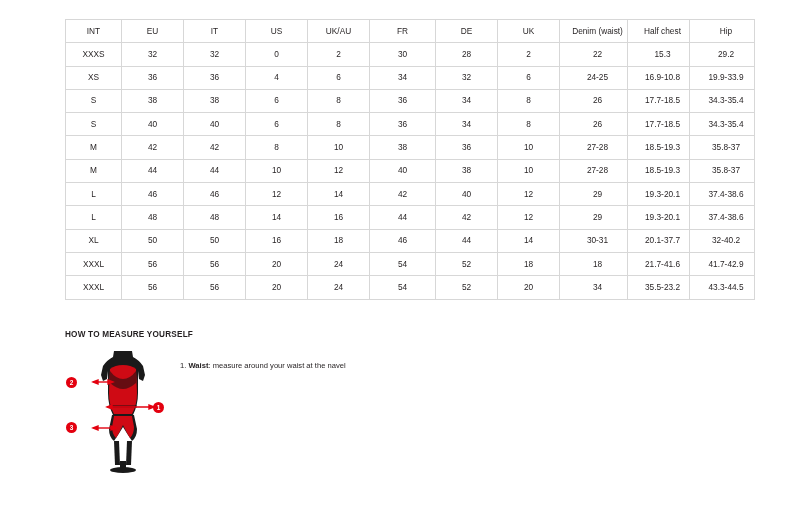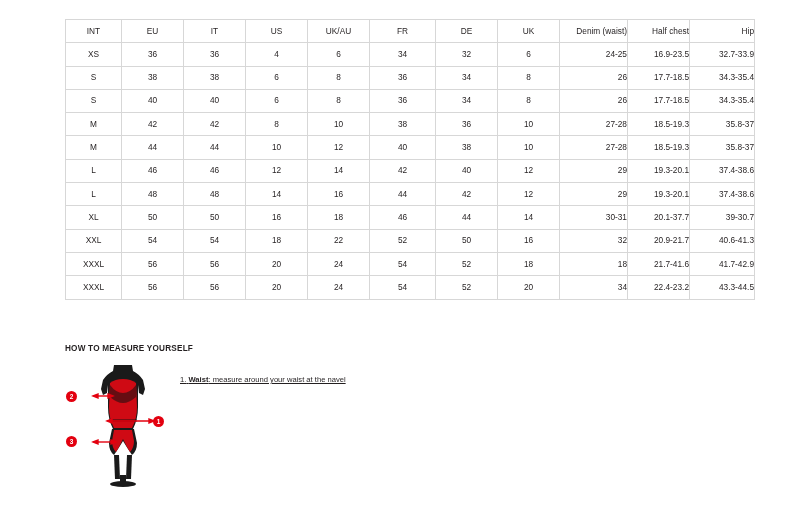--- a/index.html
+++ b/index.html
@@ -56,29 +56,29 @@
   .size-table col.c4 { width: 62px; }
   .size-table col.c5 { width: 66px; }
   .size-table col.c6 { width: 62px; }
   .size-table col.c7 { width: 62px; }
   .size-table col.c8 { width: 68px; }
   .size-table col.c9 { width: 62px; }
   .size-table col.c10 { width: 65px; }
 
   .size-table td.left-cell,
   .size-table th.left-cell {
-    text-align: right;
+    text-align: center;
     padding-left: 8px;
   }
 
   
   .measure-section {
     position: absolute;
     left: 65px;
-    top: 344px;
+    top: 330px;
     width: 680px;
   }
   .measure-title {
     font-size: 8.2px;
     font-weight: bold;
     letter-spacing: 0.2px;
     color: #231f20;
     margin: 0 0 10px 0;
   }
   .measure-body {
@@ -88,21 +88,20 @@
   }
   .figure-col {
     width: 115px;
     position: relative;
     height: 125px;
     flex: 0 0 115px;
   }
   .notes-col {
     padding-top: 12px;
     flex: 1 1 auto;
-    text-decoration: underline;
   }
   .note {
     font-size: 7.6px;
     color: #231f20;
     margin-bottom: 15px;
     line-height: 1.2;
   }
   .note b { font-weight: bold; }
 
   
@@ -159,31 +158,44 @@
           <th>FR</th>
           <th>DE</th>
           <th>UK</th>
           <th class="left-cell">Denim (waist)</th>
           <th class="left-cell">Half chest</th>
           <th class="left-cell">Hip</th>
         </tr>
       </thead>
       <tbody>
         <tr>
+          <td>XXXS</td>
+          <td>32</td>
+          <td>32</td>
+          <td>0</td>
+          <td>2</td>
+          <td>30</td>
+          <td>28</td>
+          <td>2</td>
+          <td class="left-cell">22</td>
+          <td class="left-cell">15.3</td>
+          <td class="left-cell">29.2</td>
+        </tr>
+        <tr>
           <td>XS</td>
           <td>36</td>
           <td>36</td>
           <td>4</td>
           <td>6</td>
           <td>34</td>
           <td>32</td>
           <td>6</td>
           <td class="left-cell">24-25</td>
-          <td class="left-cell">16.9-23.5</td>
-          <td class="left-cell">32.7-33.9</td>
+          <td class="left-cell">16.9-10.8</td>
+          <td class="left-cell">19.9-33.9</td>
         </tr>
         <tr>
           <td>S</td>
           <td>38</td>
           <td>38</td>
           <td>6</td>
           <td>8</td>
           <td>36</td>
           <td>34</td>
           <td>8</td>
@@ -260,34 +272,21 @@
           <td>XL</td>
           <td>50</td>
           <td>50</td>
           <td>16</td>
           <td>18</td>
           <td>46</td>
           <td>44</td>
           <td>14</td>
           <td class="left-cell">30-31</td>
           <td class="left-cell">20.1-37.7</td>
-          <td class="left-cell">39-30.7</td>
-        </tr>
-        <tr>
-          <td>XXL</td>
-          <td>54</td>
-          <td>54</td>
-          <td>18</td>
-          <td>22</td>
-          <td>52</td>
-          <td>50</td>
-          <td>16</td>
-          <td class="left-cell">32</td>
-          <td class="left-cell">20.9-21.7</td>
-          <td class="left-cell">40.6-41.3</td>
+          <td class="left-cell">32-40.2</td>
         </tr>
         <tr>
           <td>XXXL</td>
           <td>56</td>
           <td>56</td>
           <td>20</td>
           <td>24</td>
           <td>54</td>
           <td>52</td>
           <td>18</td>
@@ -298,21 +297,21 @@
         <tr>
           <td>XXXL</td>
           <td>56</td>
           <td>56</td>
           <td>20</td>
           <td>24</td>
           <td>54</td>
           <td>52</td>
           <td>20</td>
           <td class="left-cell">34</td>
-          <td class="left-cell">22.4-23.2</td>
+          <td class="left-cell">35.5-23.2</td>
           <td class="left-cell">43.3-44.5</td>
         </tr>
       </tbody>
     </table>
   </div>
 
   <div class="measure-section">
     <div class="measure-title">HOW TO MEASURE YOURSELF</div>
 
     <div class="measure-body">

